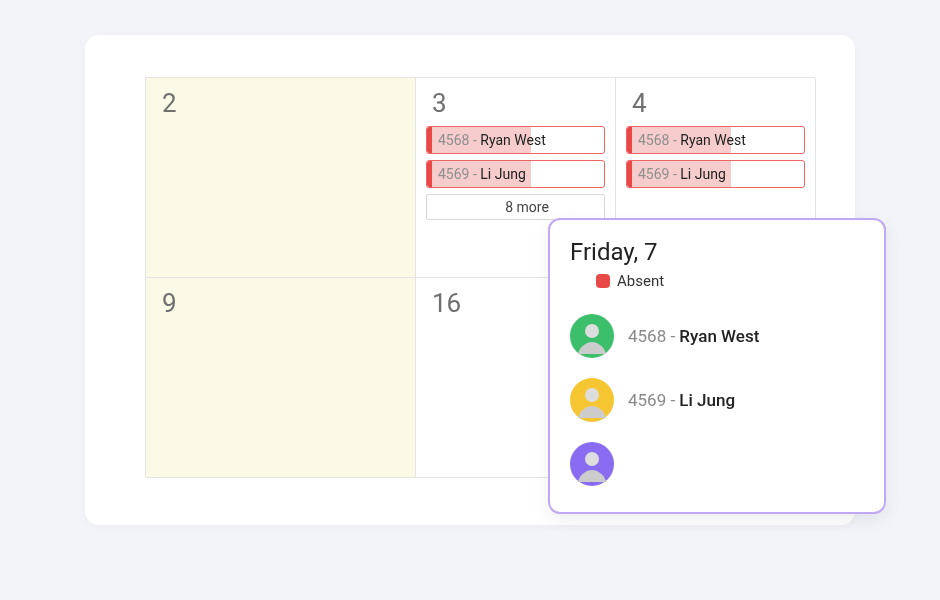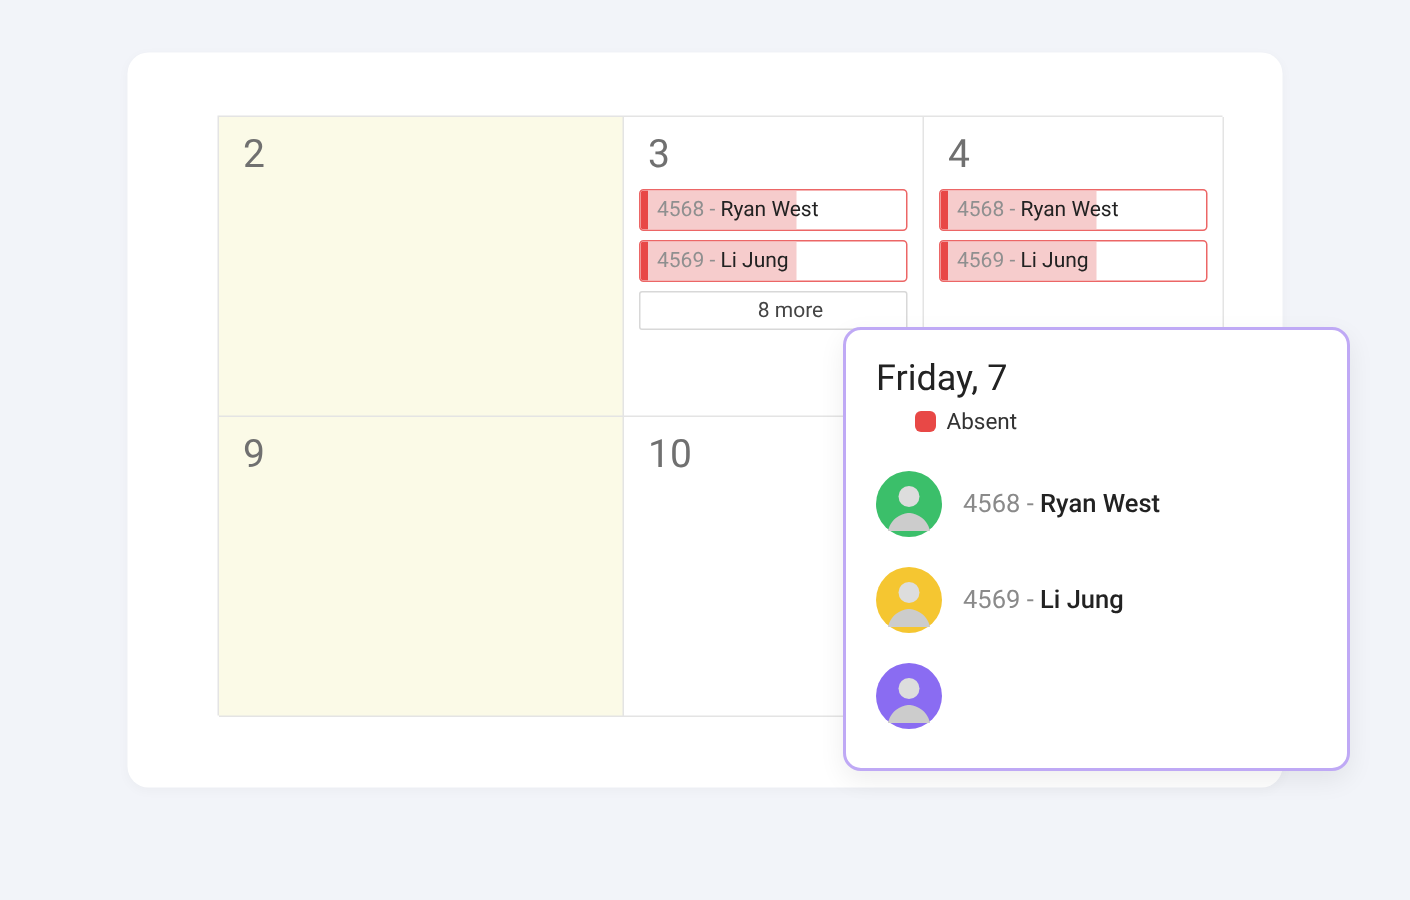--- a/index.html
+++ b/index.html
@@ -91,21 +91,21 @@
     justify-content: center;
     color: #444;
     font-size: 14px;
     background: #fff;
     cursor: pointer;
     padding-left: 23px;
   }
 
   .popup {
     position: absolute;
-    left: 562px;
+    left: 548px;
     top: 218px;
     width: 338px;
     background: #fff;
     border: 2px solid #bfa9f5;
     border-radius: 12px;
     padding: 18px 20px 16px 20px;
     box-shadow: 0 6px 18px rgba(0,0,0,0.07);
   }
   .popup-title {
     font-size: 24px;
@@ -203,21 +203,21 @@
           </div>
         </div>
       </div>
     </div>
 
     <div class="row">
       <div class="cell wide yellow">
         <div class="daynum">9</div>
       </div>
       <div class="cell">
-        <div class="daynum">10</div>
+        <div class="daynum">16</div>
       </div>
       <div class="cell">
         <div class="daynum"></div>
       </div>
     </div>
 
   </div>
 </div>
 
 <div class="popup">

